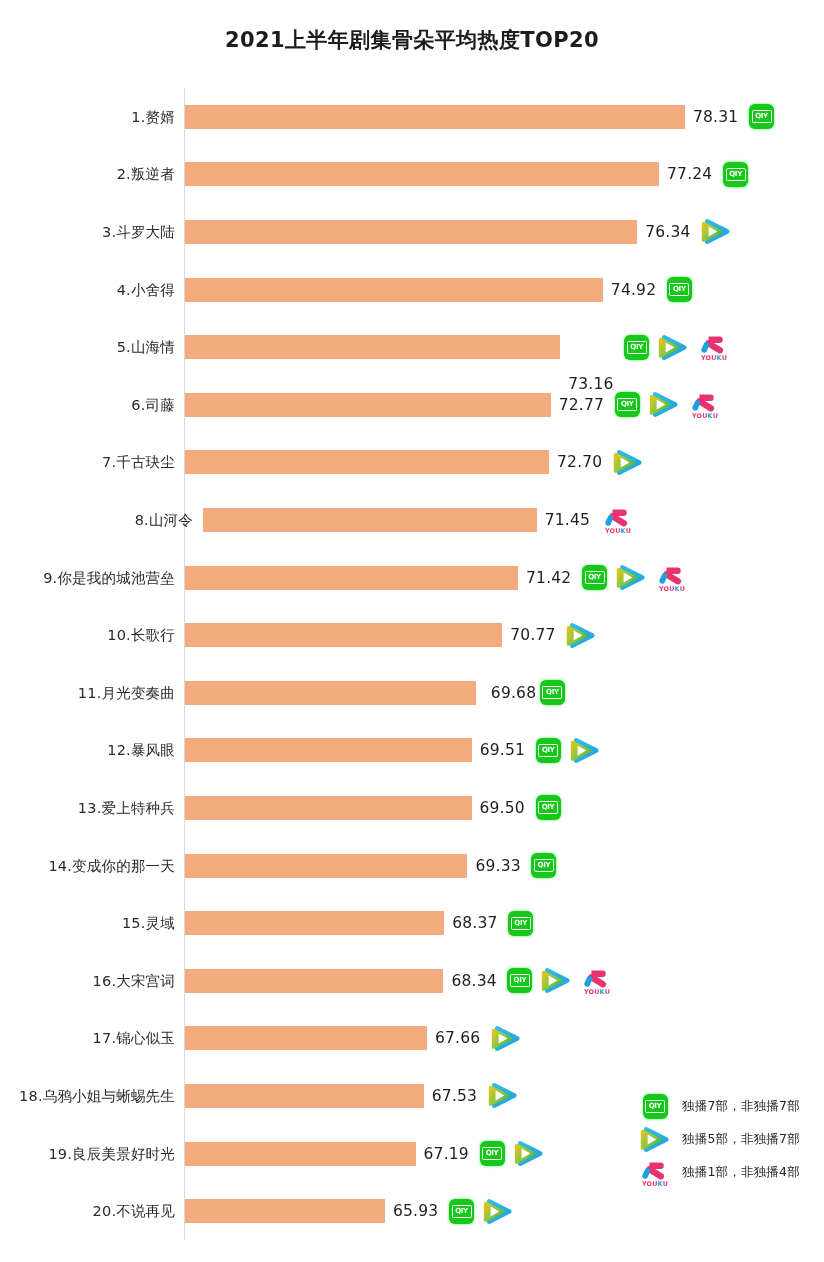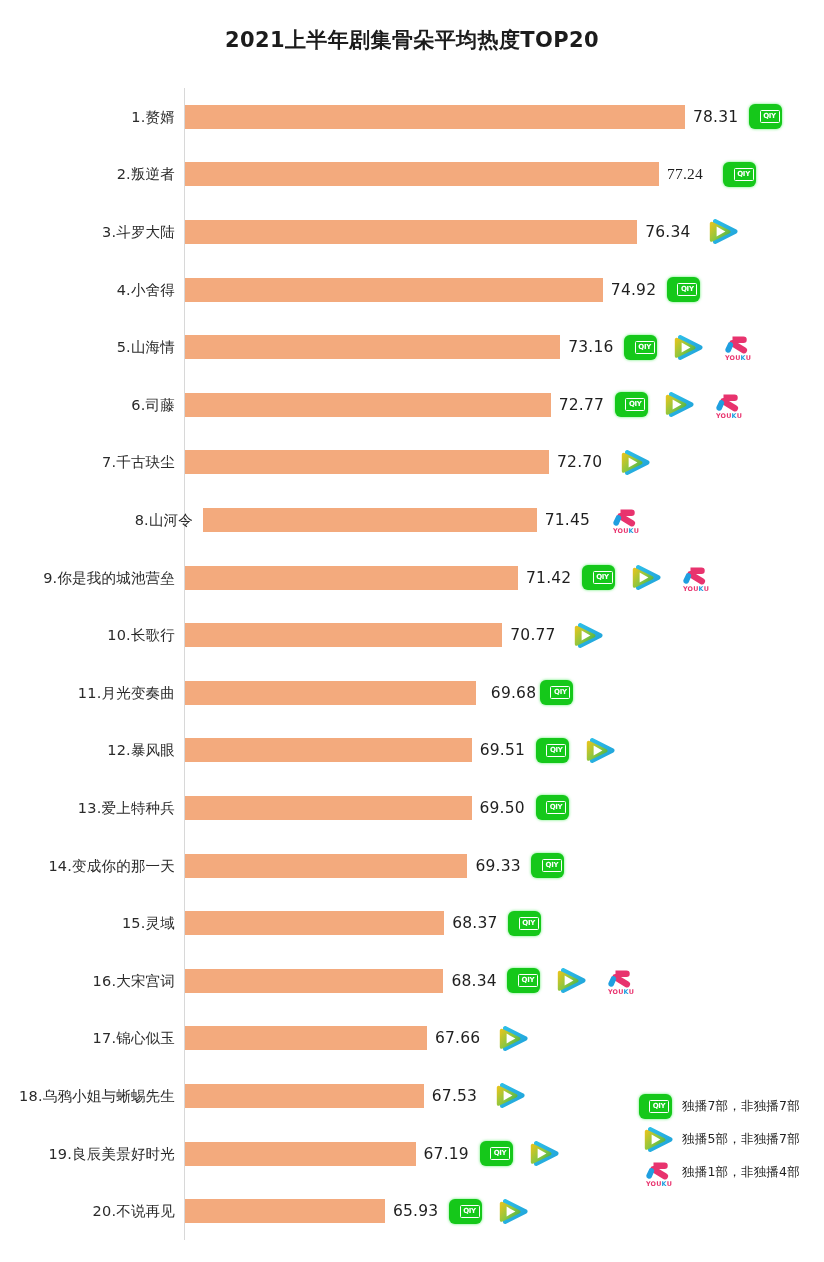--- a/index.html
+++ b/index.html
@@ -86,21 +86,20 @@
     align-items: center;
     gap: 9px;
     height: 34px;
   }
 
   
   .ic {
     position: relative;
     display: inline-block;
     flex: 0 0 auto;
-    padding-left: 8px;
   }
   
   .ic-iqiyi {
     width: 25px;
     height: 25px;
     border-radius: 6px;
     background: #15c81a;
     box-shadow: 0 0 3px rgba(40,230,60,.75);
     display: flex;
     align-items: center;
@@ -173,21 +172,21 @@
             <div class="ic ic-iqiyi">
               <div class="qiy-box">
                 <span class="qiy-txt">QIY</span>
               </div>
             </div>
           </div>
         </div>
         <div class="row" style="top: 57.6px;">
           <div class="row-label">2.叛逆者</div>
           <div class="bar" style="width: 474.071px; background: rgb(243, 170, 125);"></div>
-          <div class="bar-value" style="left: 667.071px; font-family: Liberation Serif, serif;">77.24</div>
+          <div class="bar-value" style="left: 667.071px;">77.24</div>
           <div class="icons" style="left: 723.071px;">
             <div class="ic ic-iqiyi">
               <div class="qiy-box">
                 <span class="qiy-txt">QIY</span>
               </div>
             </div>
           </div>
         </div>
         <div class="row" style="top: 115.2px;">
           <div class="row-label">3.斗罗大陆</div>
@@ -220,21 +219,21 @@
             <div class="ic ic-iqiyi">
               <div class="qiy-box">
                 <span class="qiy-txt">QIY</span>
               </div>
             </div>
           </div>
         </div>
         <div class="row" style="top: 230.4px;">
           <div class="row-label">5.山海情</div>
           <div class="bar" style="width: 375.202px; background: rgb(243, 170, 125);"></div>
-          <div class="bar-value" style="left: 568.202px;">73.16</div>
+          <div class="bar-value" style="left: 568.202px; margin-top: 37px;">73.16</div>
           <div class="icons" style="left: 624.202px;">
             <div class="ic ic-iqiyi">
               <div class="qiy-box">
                 <span class="qiy-txt">QIY</span>
               </div>
             </div>
             <span class="ic ic-tencent"><svg width="30" height="27" viewBox="0 0 30 27">
                 <defs>
                   <linearGradient id="tgBlue" x1="0" y1="0" x2="1" y2="1">
                     <stop offset="0%" stop-color="#2FC0E8"></stop>

